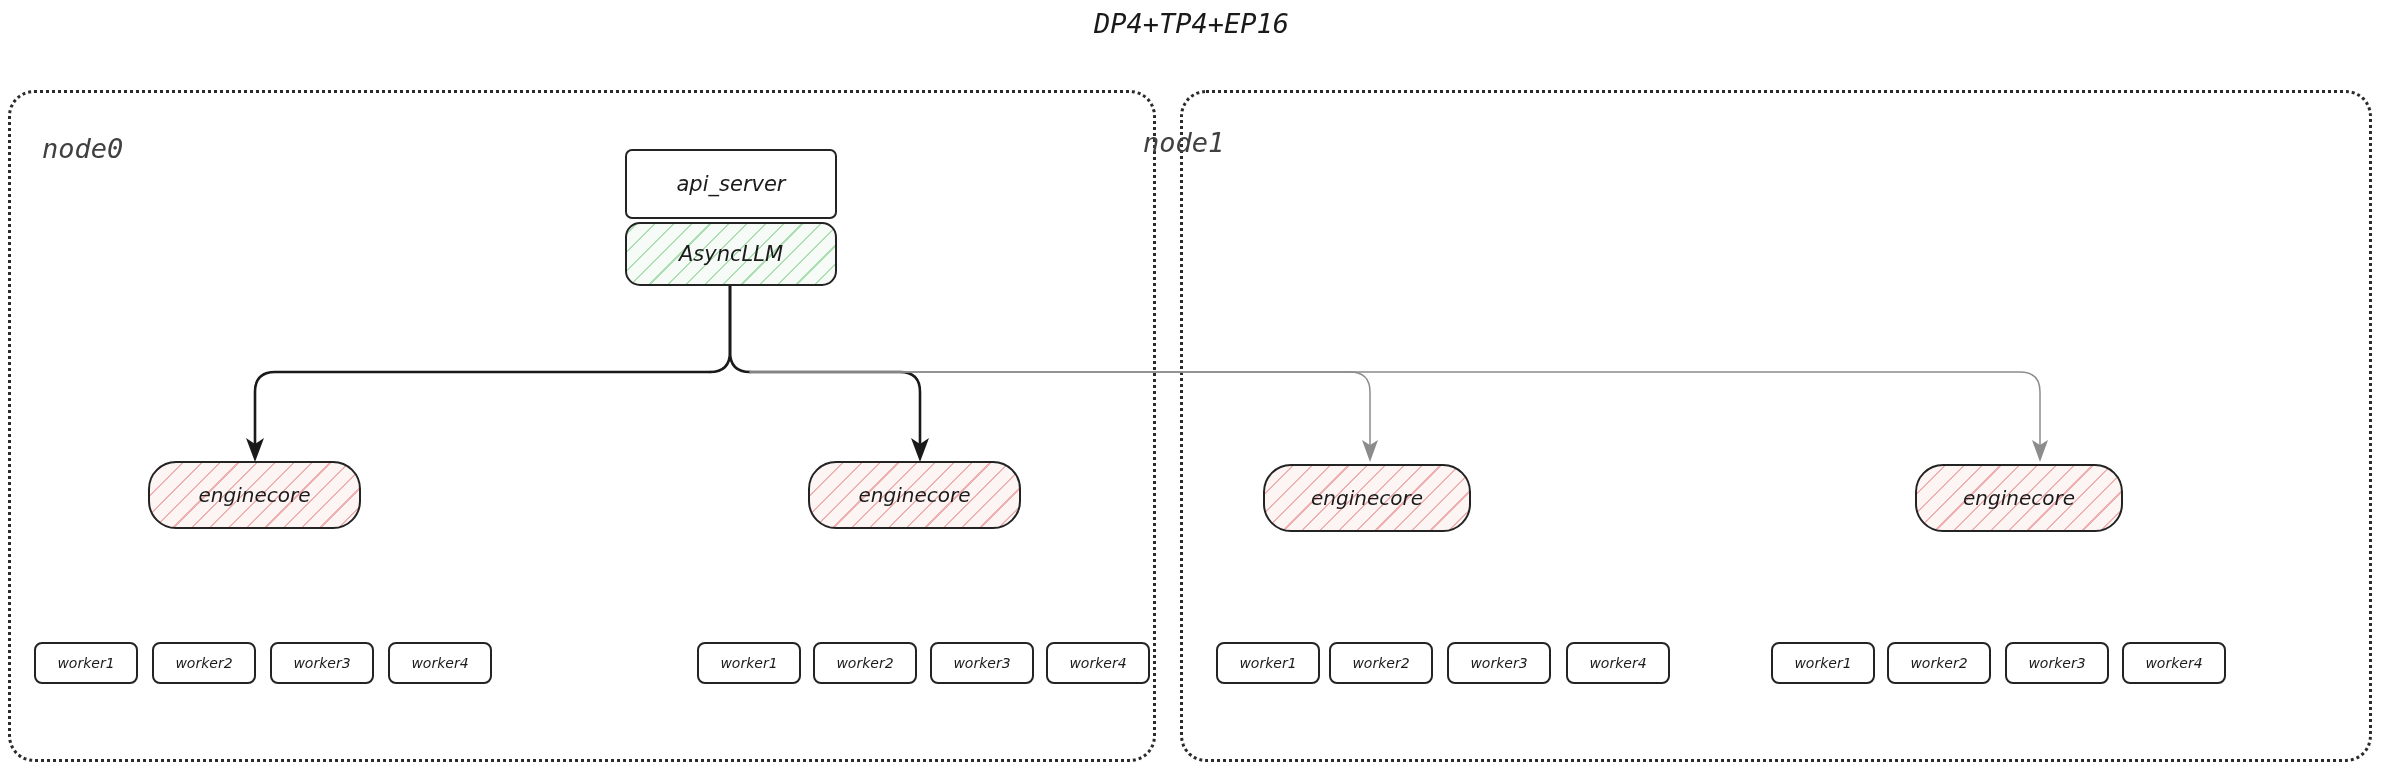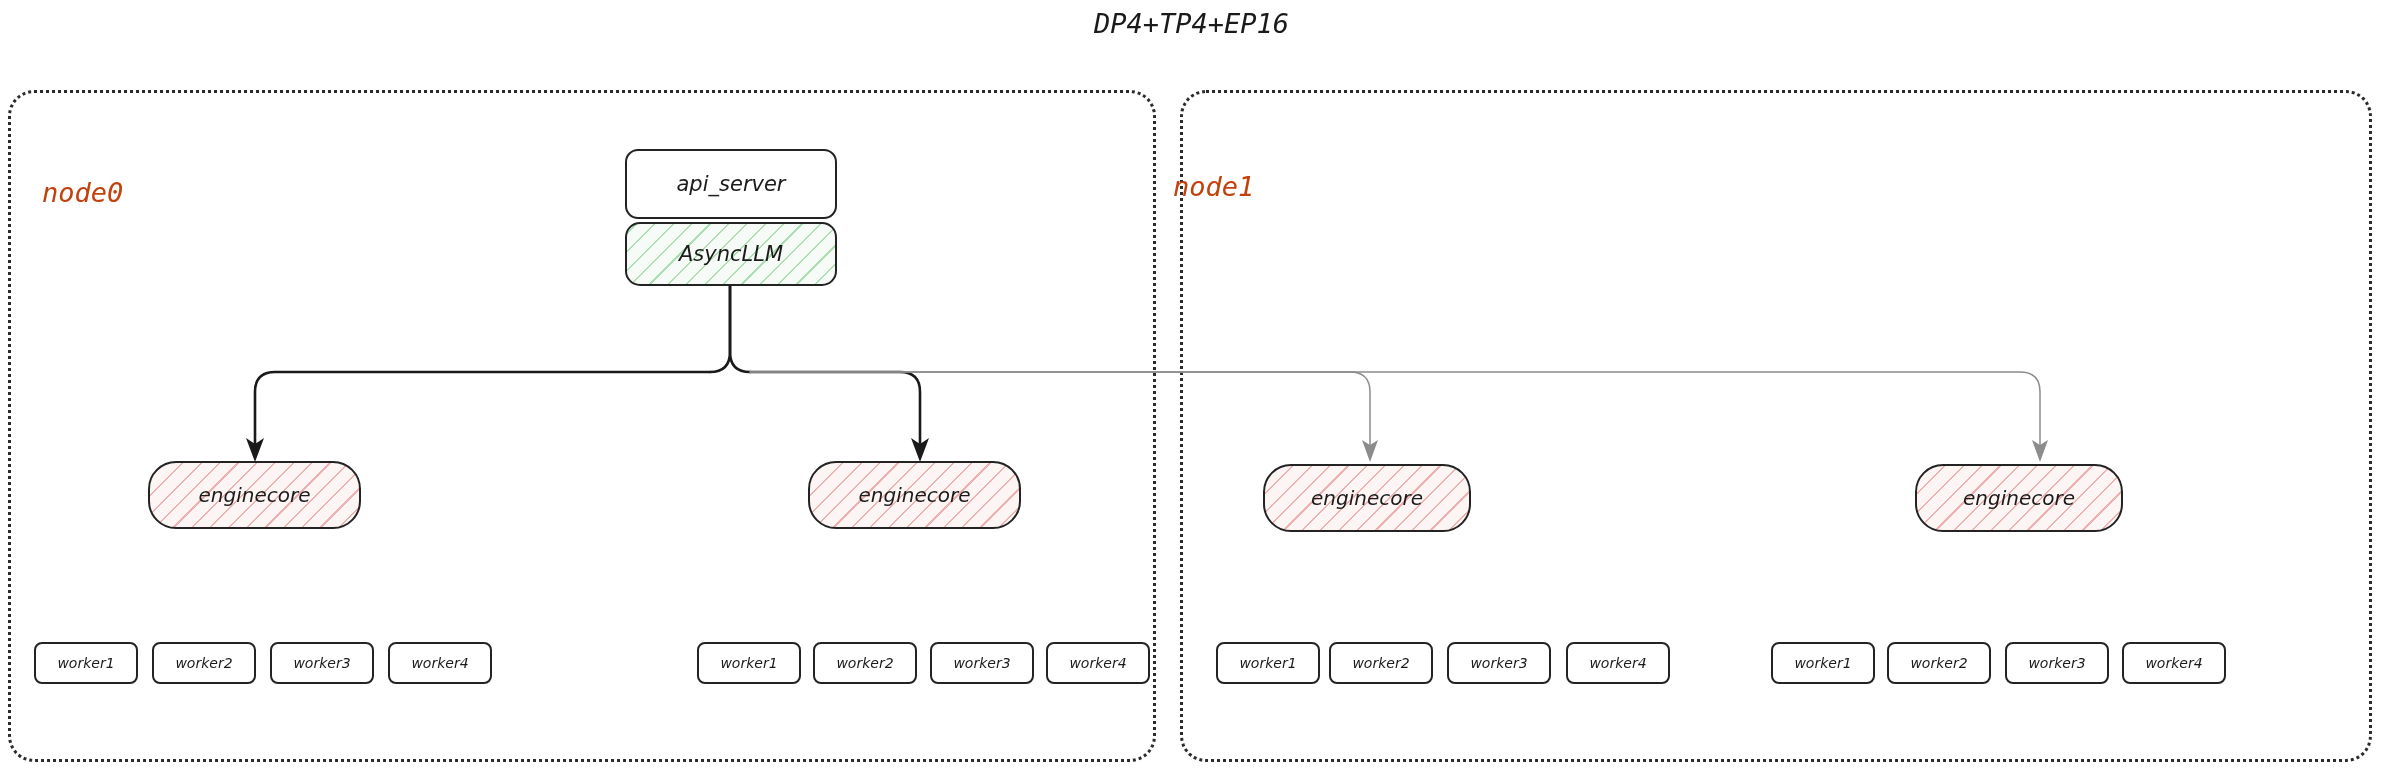--- a/index.html
+++ b/index.html
@@ -33,38 +33,37 @@
     position: absolute;
     border: 3px dotted #2b2b2b;
     border-radius: 26px;
     background: transparent;
     box-sizing: border-box;
   }
   .node-label {
     position: absolute;
     font-family: "DejaVu Sans Mono", monospace;
     font-size: 27px;
-    color: #c2410c;
-    margin-top: 44px;
+    color: #404040;
   }
   .box {
     position: absolute;
     box-sizing: border-box;
     display: flex;
     align-items: center;
     justify-content: center;
     border: 2.2px solid #232323;
     border-radius: 14px;
     background: #ffffff;
     color: #1b1b1b;
     font-size: 20px;
     font-family: "DejaVu Sans", sans-serif;
   }
   .box.api {
-    border-radius: 13px;
+    border-radius: 7px;
     font-size: 21px;
   }
   .box.async {
     border-radius: 15px;
     font-size: 21px;
     background-color: #f7fbf7;
     background-image: repeating-linear-gradient(
       -45deg,
       rgba(110, 200, 120, 0.55) 0px,
       rgba(110, 200, 120, 0.55) 1.6px,
@@ -102,21 +101,21 @@
 <body>
 
 <div id="canvas">
 
   <div id="title">DP4+TP4+EP16</div>
 
   <div class="node-container" style="left:8px; top:90px; width:1148px; height:672px;"></div>
   <div class="node-label" style="left:42px; top:133px;">node0</div>
 
   <div class="node-container" style="left:1180px; top:90px; width:1192px; height:672px;"></div>
-  <div class="node-label" style="left:1173px; top:127px;">node1</div>
+  <div class="node-label" style="left:1143px; top:127px;">node1</div>
 
   <svg id="edges" viewBox="0 0 2383 773">
 
     <path d="M 730 286 L 730 352 Q 730 372 750 372" fill="none" stroke="#1a1a1a" stroke-width="2.6" stroke-linecap="round"></path>
     <path d="M 730 286 L 730 352 Q 730 372 710 372" fill="none" stroke="#1a1a1a" stroke-width="2.6" stroke-linecap="round"></path>
 
     <path d="M 710 372 L 275 372 Q 255 372 255 392 L 255 448" fill="none" stroke="#1a1a1a" stroke-width="2.6" stroke-linecap="round"></path>
     <polygon points="255,462 246,438 255,444 264,438" fill="#1a1a1a"></polygon>
 
     <path d="M 750 372 L 900 372 Q 920 372 920 392 L 920 448" fill="none" stroke="#1a1a1a" stroke-width="2.6" stroke-linecap="round"></path>

